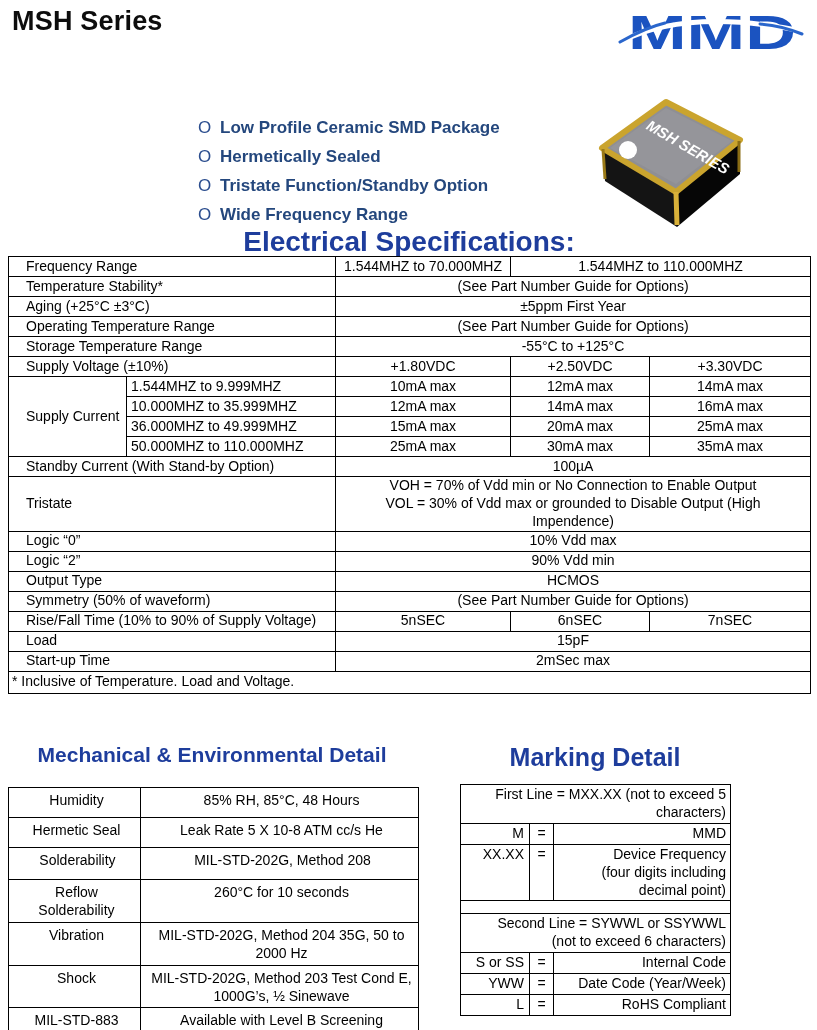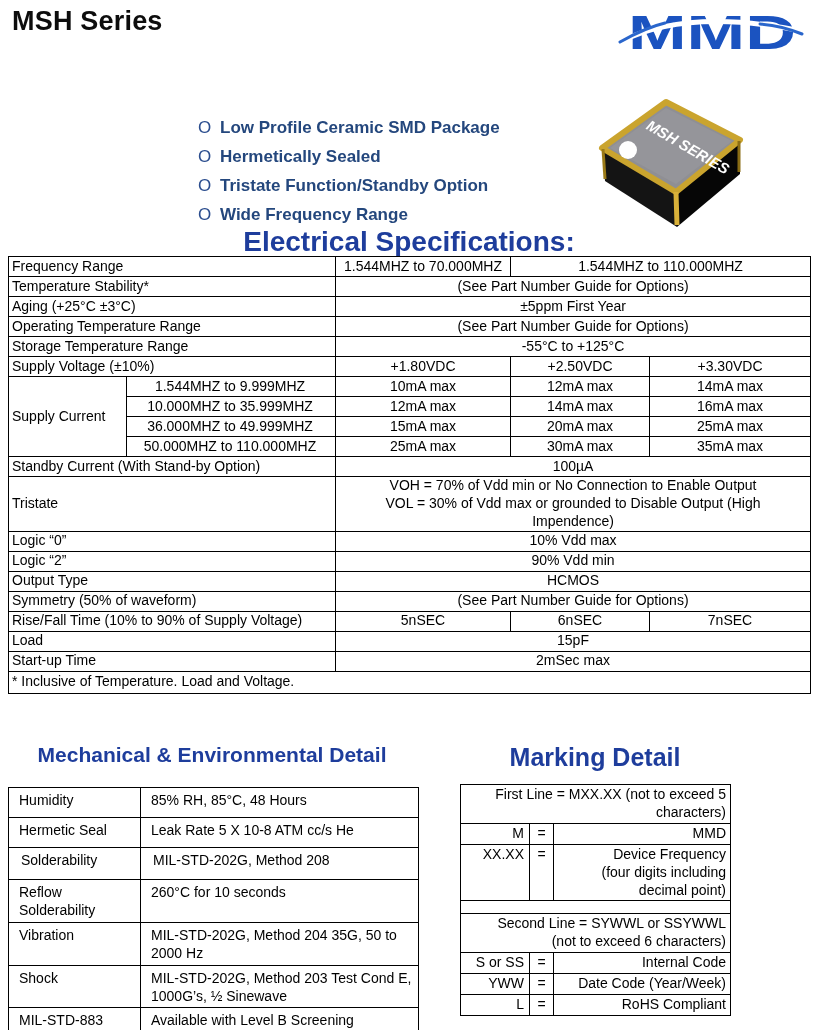--- a/index.html
+++ b/index.html
@@ -22,27 +22,27 @@
   
   .sec-heading { position:absolute; text-align:center; font-weight:bold; color:#1e3d9c; }
   .h-elec { left:8px; top:226px; width:802px; font-size:28px; }
   .h-mech { left:4px; top:743px; width:416px; font-size:21px; }
   .h-mark { left:460px; top:743px; width:270px; font-size:25px; }
   
   table { border-collapse:collapse; table-layout:fixed; }
   td { border:1px solid #000; font-size:14px; line-height:1.28; overflow:hidden; }
   .elec { position:absolute; left:8px; top:256px; width:802px; }
   .elec td { height:20px; padding:0 4px; text-align:center; }
-  .elec td.lbl { text-align:left; padding-left:3px; }
-  .elec td.range { text-align:center; padding-right:6px; }
+  .elec td.lbl { text-align:left; padding-left:17px; }
+  .elec td.range { text-align:left; padding-right:6px; }
   .elec td.foot { text-align:left; height:22px; padding-left:3px; }
   .preline { white-space:pre-line; }
   
   .mech { position:absolute; left:8px; top:787px; width:410px; }
-  .mech td { vertical-align:top; padding:4px 6px 2px 10px; text-align:left; }
+  .mech td { vertical-align:top; padding:4px 6px 2px 10px; text-align:center; }
   .mech tr:nth-child(1) td{height:30px;} .mech tr:nth-child(2) td{height:30px;}
   .mech tr:nth-child(3) td{height:32px;padding-left:12px;} .mech tr:nth-child(4) td{height:38px;}
   .mech tr:nth-child(5) td{height:37px;} .mech tr:nth-child(6) td{height:37px;}
   .mech tr:nth-child(7) td{height:31px;}
   
   .mark { position:absolute; left:460px; top:784px; width:270px; }
   .mark td { padding:1px 4px; text-align:right; vertical-align:top; }
   .mark td.code { text-align:right; padding-right:5px; }
   .mark td.eq { text-align:center; padding:1px 2px; }
   .mark td.spacer { height:13px; }

